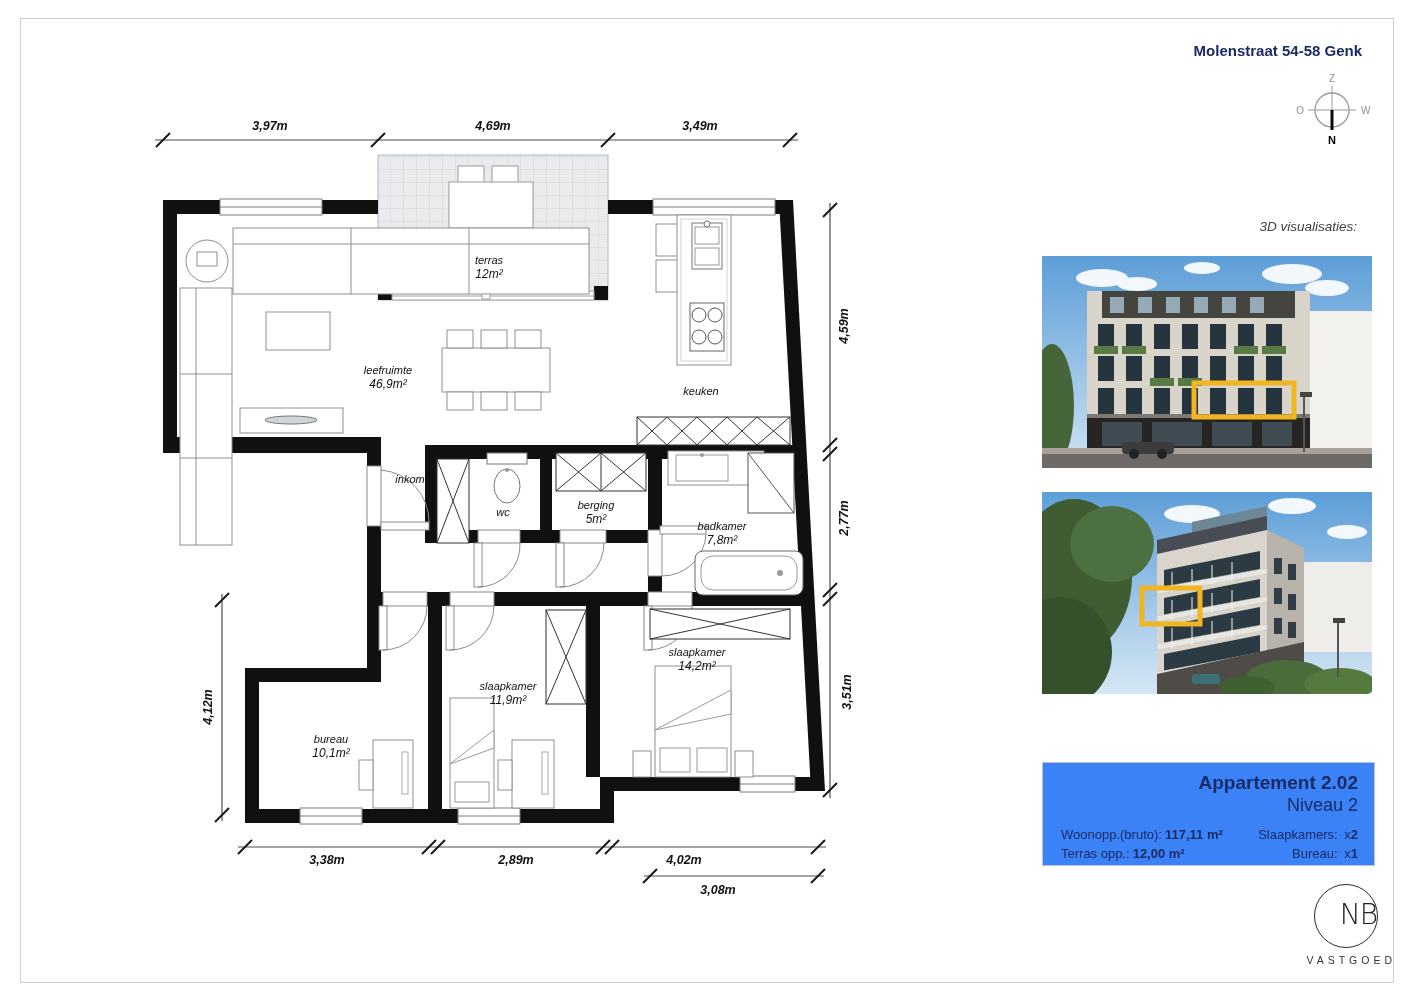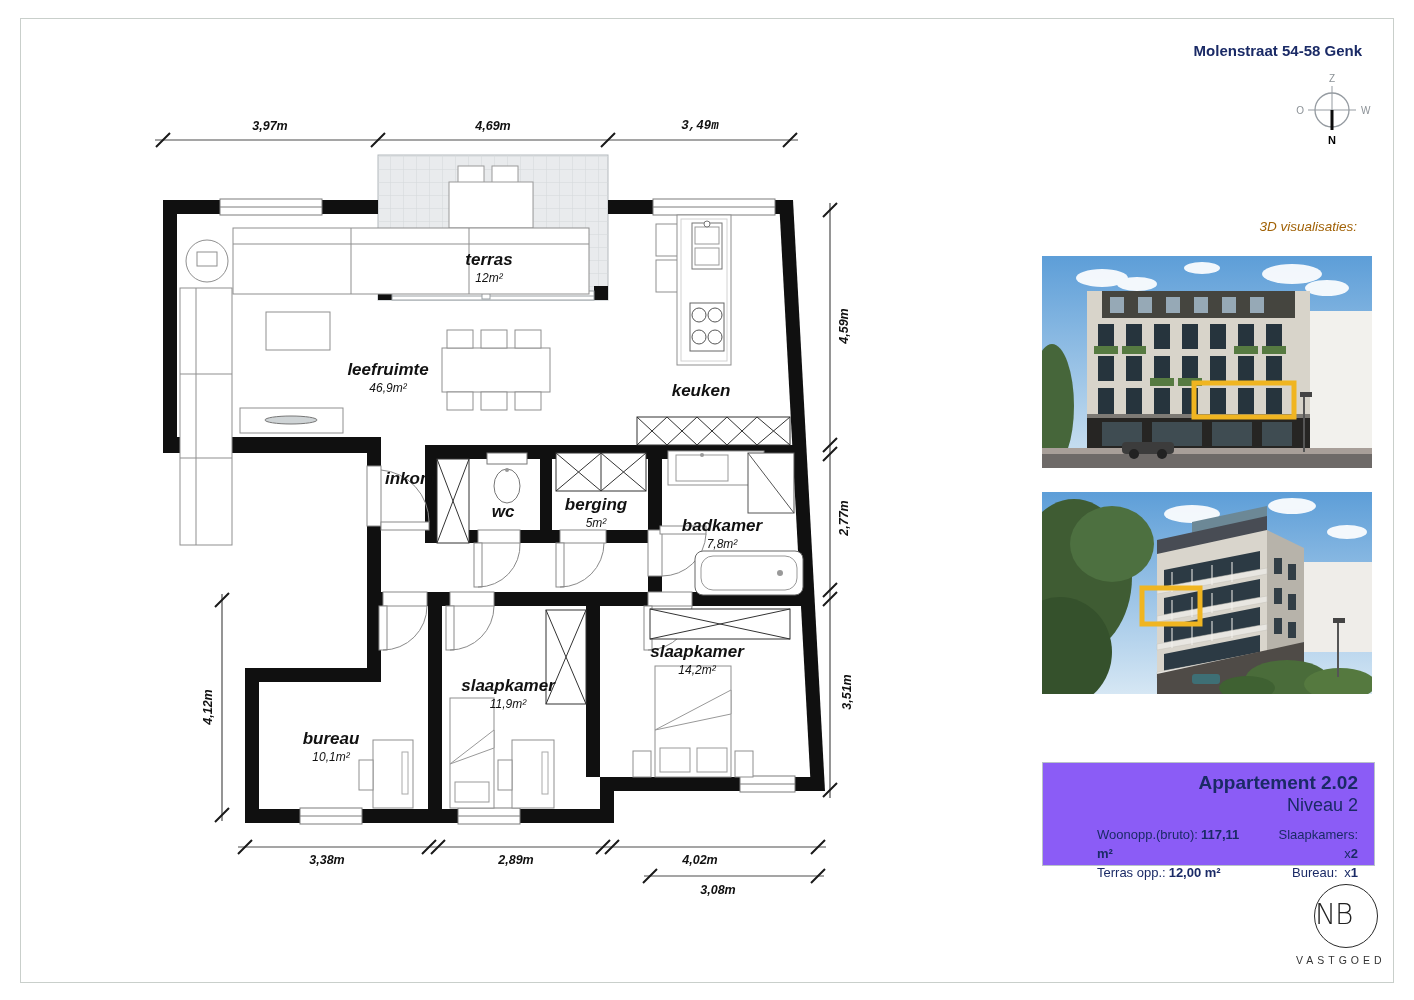--- a/index.html
+++ b/index.html
@@ -3,43 +3,43 @@
 <meta charset="utf-8">
 <style>
   html,body{margin:0;padding:0;background:#ffffff;}
   .sheet{position:relative;width:1414px;height:1000px;background:#fff;
          font-family:"Liberation Sans",sans-serif;overflow:hidden;}
   .frame{position:absolute;left:20px;top:18px;width:1372px;height:963px;
          border:1px solid #c9cfcb;pointer-events:none;}
   
   .rlabel{position:absolute;transform:translate(-50%,-50%);text-align:center;
           font-style:italic;color:#111;line-height:1.3;white-space:nowrap;}
-  .rlabel .rn{font-weight:bold;font-size:17px;}
+  .rlabel .rn{font-weight:normal;font-size:11px;}
   .rlabel .ra{font-weight:normal;font-size:12px;}
   .dim{position:absolute;font-style:italic;font-weight:bold;font-size:12.5px;color:#111;
        transform:translate(-50%,-50%);white-space:nowrap;}
   .dim.v{transform:translate(-50%,-50%) rotate(-90deg);}
   
   .doc-title{position:absolute;top:42px;left:1042px;width:320px;text-align:right;
              font-weight:bold;font-size:15px;color:#1a2a66;}
   .vis-label{position:absolute;left:1042px;width:315px;text-align:right;
-             font-style:italic;font-size:13.5px;color:#a16207;line-height:1.4;}
+             font-style:italic;font-size:13.5px;color:#404040;line-height:1.4;}
   .photo{position:absolute;left:1042px;width:330px;overflow:hidden;background:#cfe0ee;}
   .photo svg{display:block;}
   .info-box{position:absolute;left:1042px;top:762px;width:333px;height:104px;
-            border:1px solid #b9c2ca;background:#8b5cf6;box-sizing:border-box;
-            color:#1a2a66;padding-left:36px;}
+            border:1px solid #b9c2ca;background:#3b82f6;box-sizing:border-box;
+            color:#1a2a66;}
   .ib-title{margin:9px 16px 0 0;text-align:right;font-weight:bold;font-size:19px;}
   .ib-sub{margin:1px 16px 0 0;text-align:right;font-size:18px;}
   .ib-row{display:flex;justify-content:space-between;margin:10px 16px 0 18px;
           font-size:13px;line-height:1.45;}
   .ib-col-r{text-align:right;}
   .ib-field b{margin-left:3px;}
   
-  .logo{position:absolute;left:1296px;top:880px;width:100px;text-align:left;color:#222;}
+  .logo{position:absolute;left:1296px;top:880px;width:100px;text-align:right;color:#222;}
   .logo-circle{width:62px;height:62px;border:1.6px solid #2a2a2a;border-radius:50%;
                margin:4px auto 0 auto;line-height:60px;font-size:28px;font-weight:200;
                letter-spacing:-1px;font-family:"DejaVu Sans",sans-serif;color:#222;}
   .logo-text{margin-top:6px;font-size:10.5px;letter-spacing:4px;color:#333;}
   svg text{font-family:"Liberation Sans",sans-serif;}
 </style>
 </head>
 <body>
 
 <div class="sheet">
@@ -305,28 +305,28 @@
     <div class="rn">slaapkamer</div>
     <div class="ra">11,9m²</div>
   </div>
   <div class="rlabel" style="left:331px;top:747px;">
     <div class="rn">bureau</div>
     <div class="ra">10,1m²</div>
   </div>
 
   <div class="dim" style="left:270px;top:126px;">3,97m</div>
   <div class="dim" style="left:493px;top:126px;">4,69m</div>
-  <div class="dim" style="left:700px;top:126px;font-family:Liberation Mono, monospace;">3,49m</div>
+  <div class="dim" style="left:700px;top:126px;">3,49m</div>
   <div class="dim v" style="left:844px;top:326px;">4,59m</div>
   <div class="dim v" style="left:844px;top:518px;">2,77m</div>
   <div class="dim v" style="left:847px;top:692px;">3,51m</div>
   <div class="dim v" style="left:208px;top:707px;">4,12m</div>
   <div class="dim" style="left:327px;top:860px;">3,38m</div>
   <div class="dim" style="left:516px;top:860px;">2,89m</div>
-  <div class="dim" style="left:700px;top:860px;">4,02m</div>
+  <div class="dim" style="left:684px;top:860px;">4,02m</div>
   <div class="dim" style="left:718px;top:890px;">3,08m</div>
 
   <div class="doc-title">Molenstraat 54-58 Genk</div>
 
   <div class="vis-label" style="top:218px;">3D visualisaties:</div>
 
   <div class="photo" style="top:256px;height:212px;">
     <svg width="330" height="212" viewBox="0 0 330 212">
       <defs>
         <linearGradient id="sky1" x1="0" y1="0" x2="0" y2="1">

